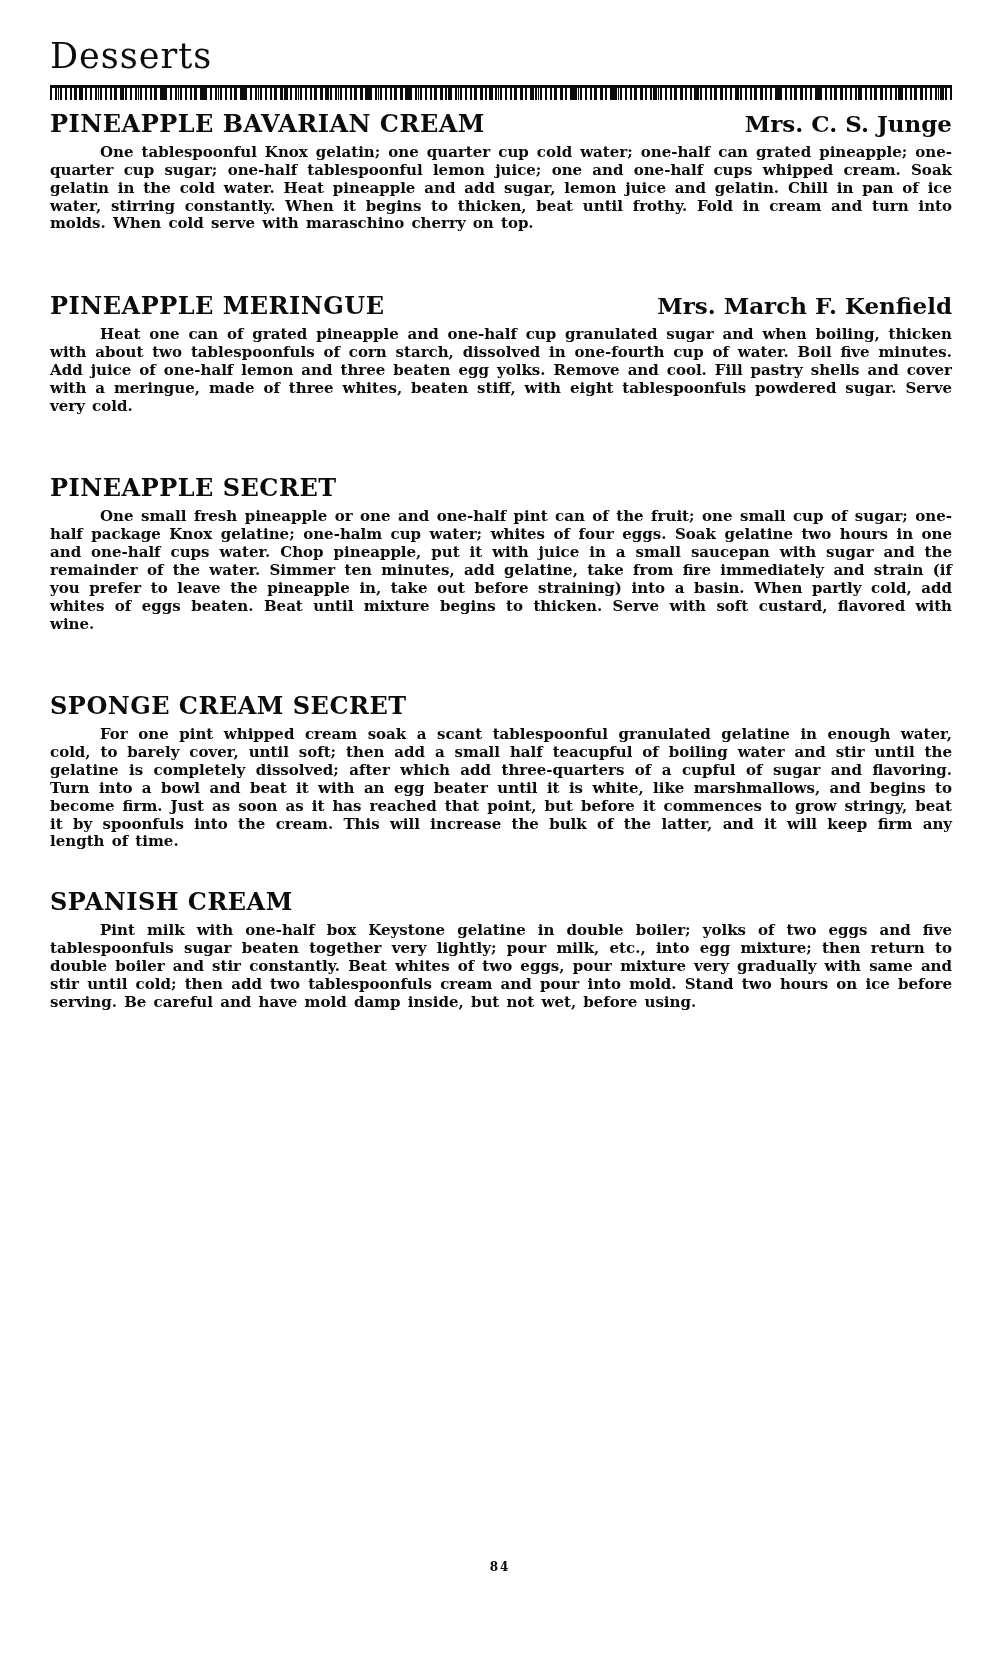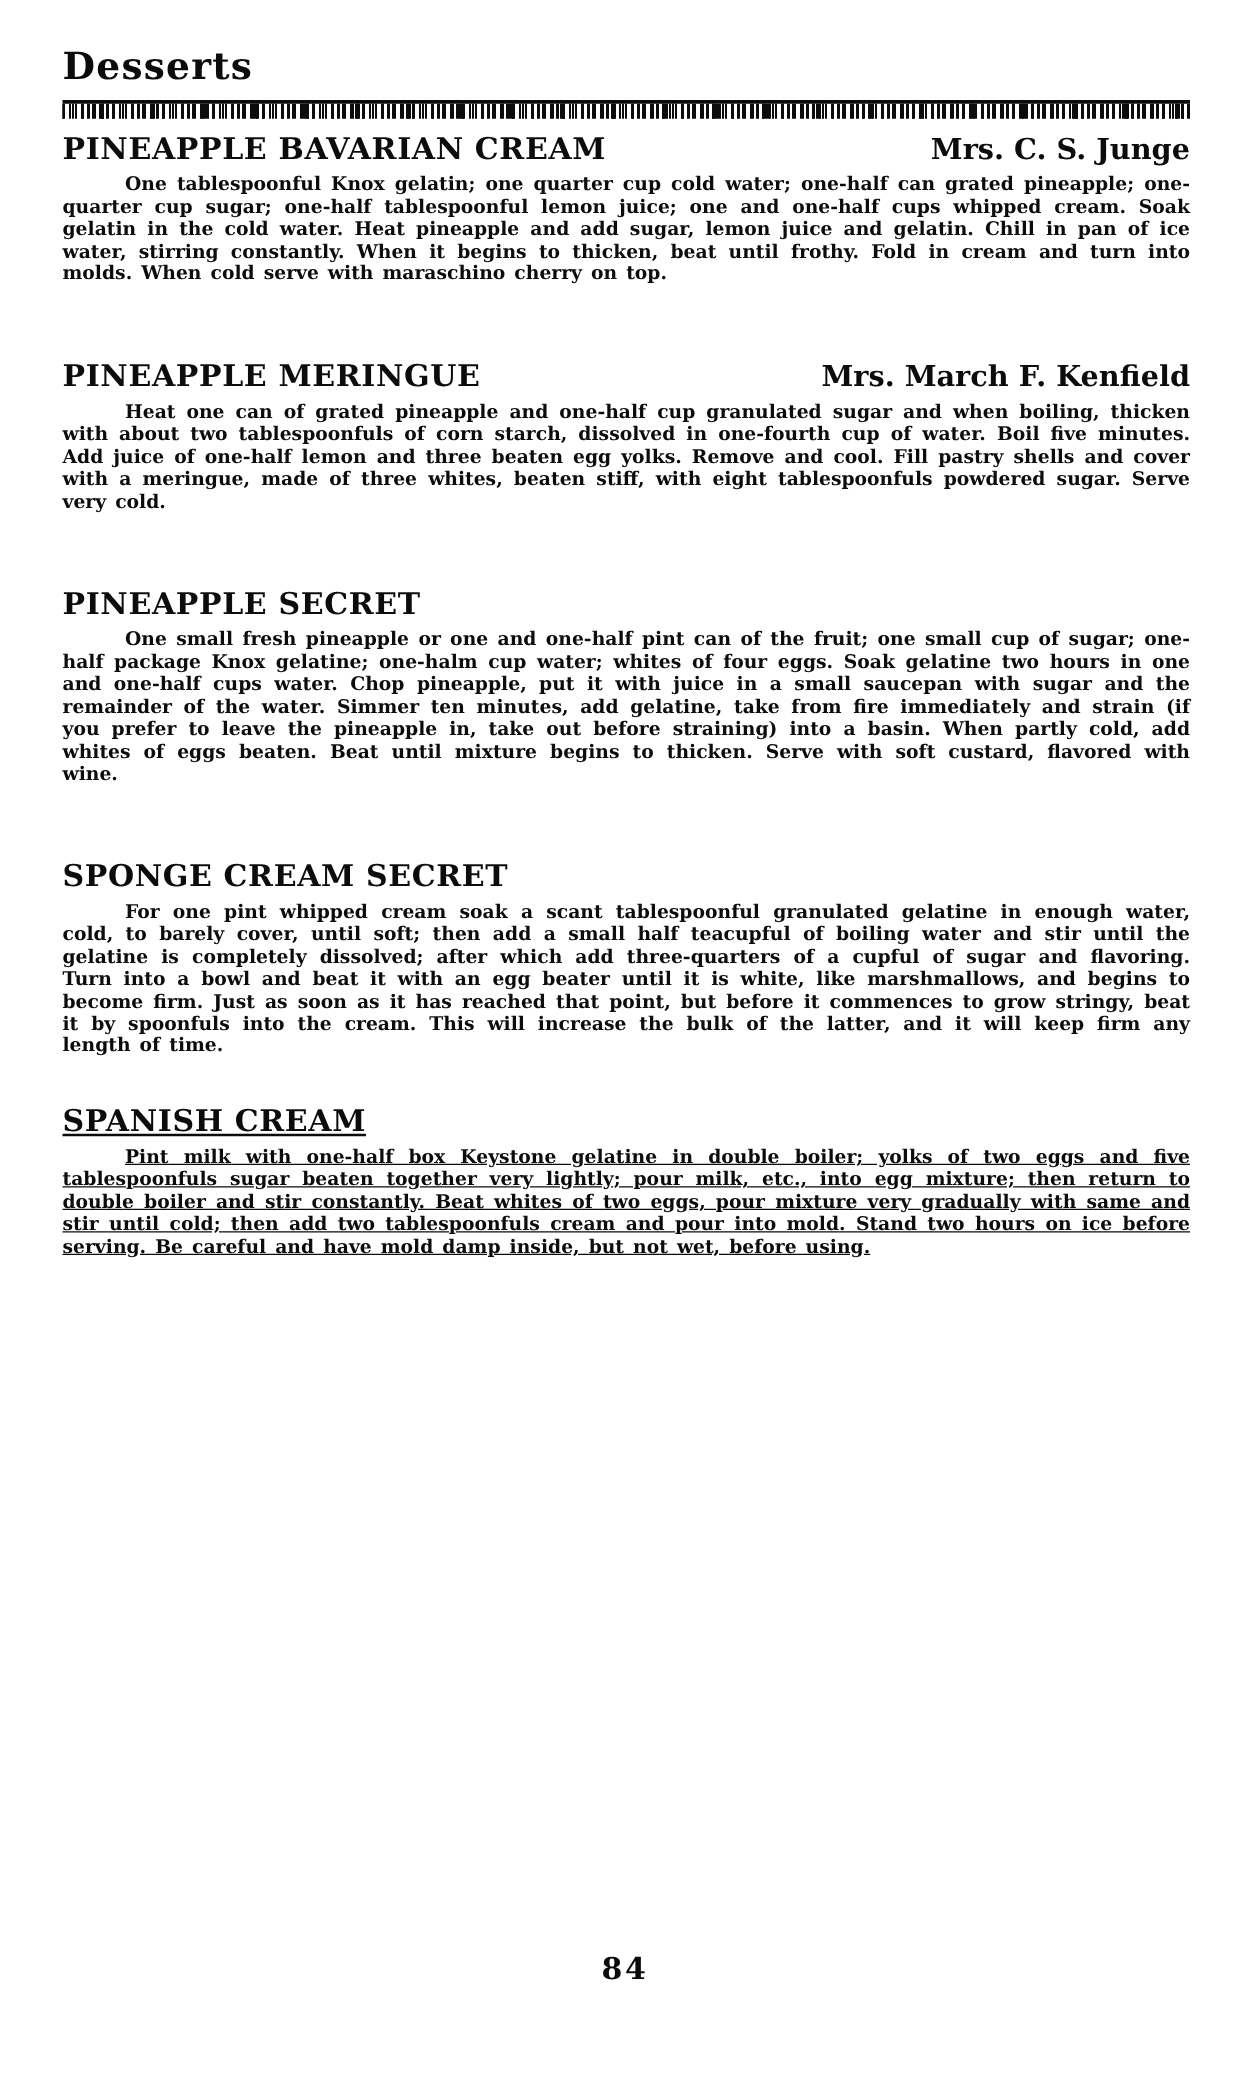--- a/index.html
+++ b/index.html
@@ -9,36 +9,36 @@
     height: 1667px;
     margin: 0 auto;
     background: #ffffff;
     box-sizing: border-box;
     padding: 36px 48px 0 50px;
     font-family: "DejaVu Serif", serif;
     color: #0c0c0c;
     overflow: hidden;
   }
   .running-head {
-    font-size: 30px;
-    font-weight: bold;
+    font-size: 35px;
+    font-weight: normal;
     letter-spacing: 1px;
   }
   .rule {
     margin-top: 9px;
     height: 12px;
     border-top: 3px solid #0c0c0c;
     background:
       repeating-linear-gradient(90deg, #0c0c0c 0 2px, transparent 2px 5px),
       repeating-linear-gradient(90deg, #0c0c0c 0 1px, transparent 1px 8px),
       repeating-linear-gradient(90deg, transparent 0 29px, #0c0c0c 29px 33px, transparent 33px 41px);
   }
   .recipe { margin-top: 58px; }
   .recipe:first-child { margin-top: 9px; }
-  .recipe:last-child { margin-top: 36px; text-decoration: underline; }
+  .recipe:last-child { margin-top: 36px; }
   .rhead {
     display: flex;
     justify-content: space-between;
     align-items: baseline;
   }
   .rtitle {
     margin: 0;
     font-size: 24px;
     font-weight: bold;
     letter-spacing: 0.5px;
@@ -56,21 +56,21 @@
     text-align: justify;
     text-indent: 50px;
     word-spacing: 2px;
   }
   .pagenum {
     position: absolute;
     top: 1560px;
     left: 0;
     width: 100%;
     text-align: center;
-    font-size: 24px;
+    font-size: 12px;
     font-weight: bold;
     letter-spacing: 2px;
   }
 </style>
 </head>
 <body>
 
 <div class="sheet">
   <div class="running-head">Desserts</div>
   <div class="rule"></div>

